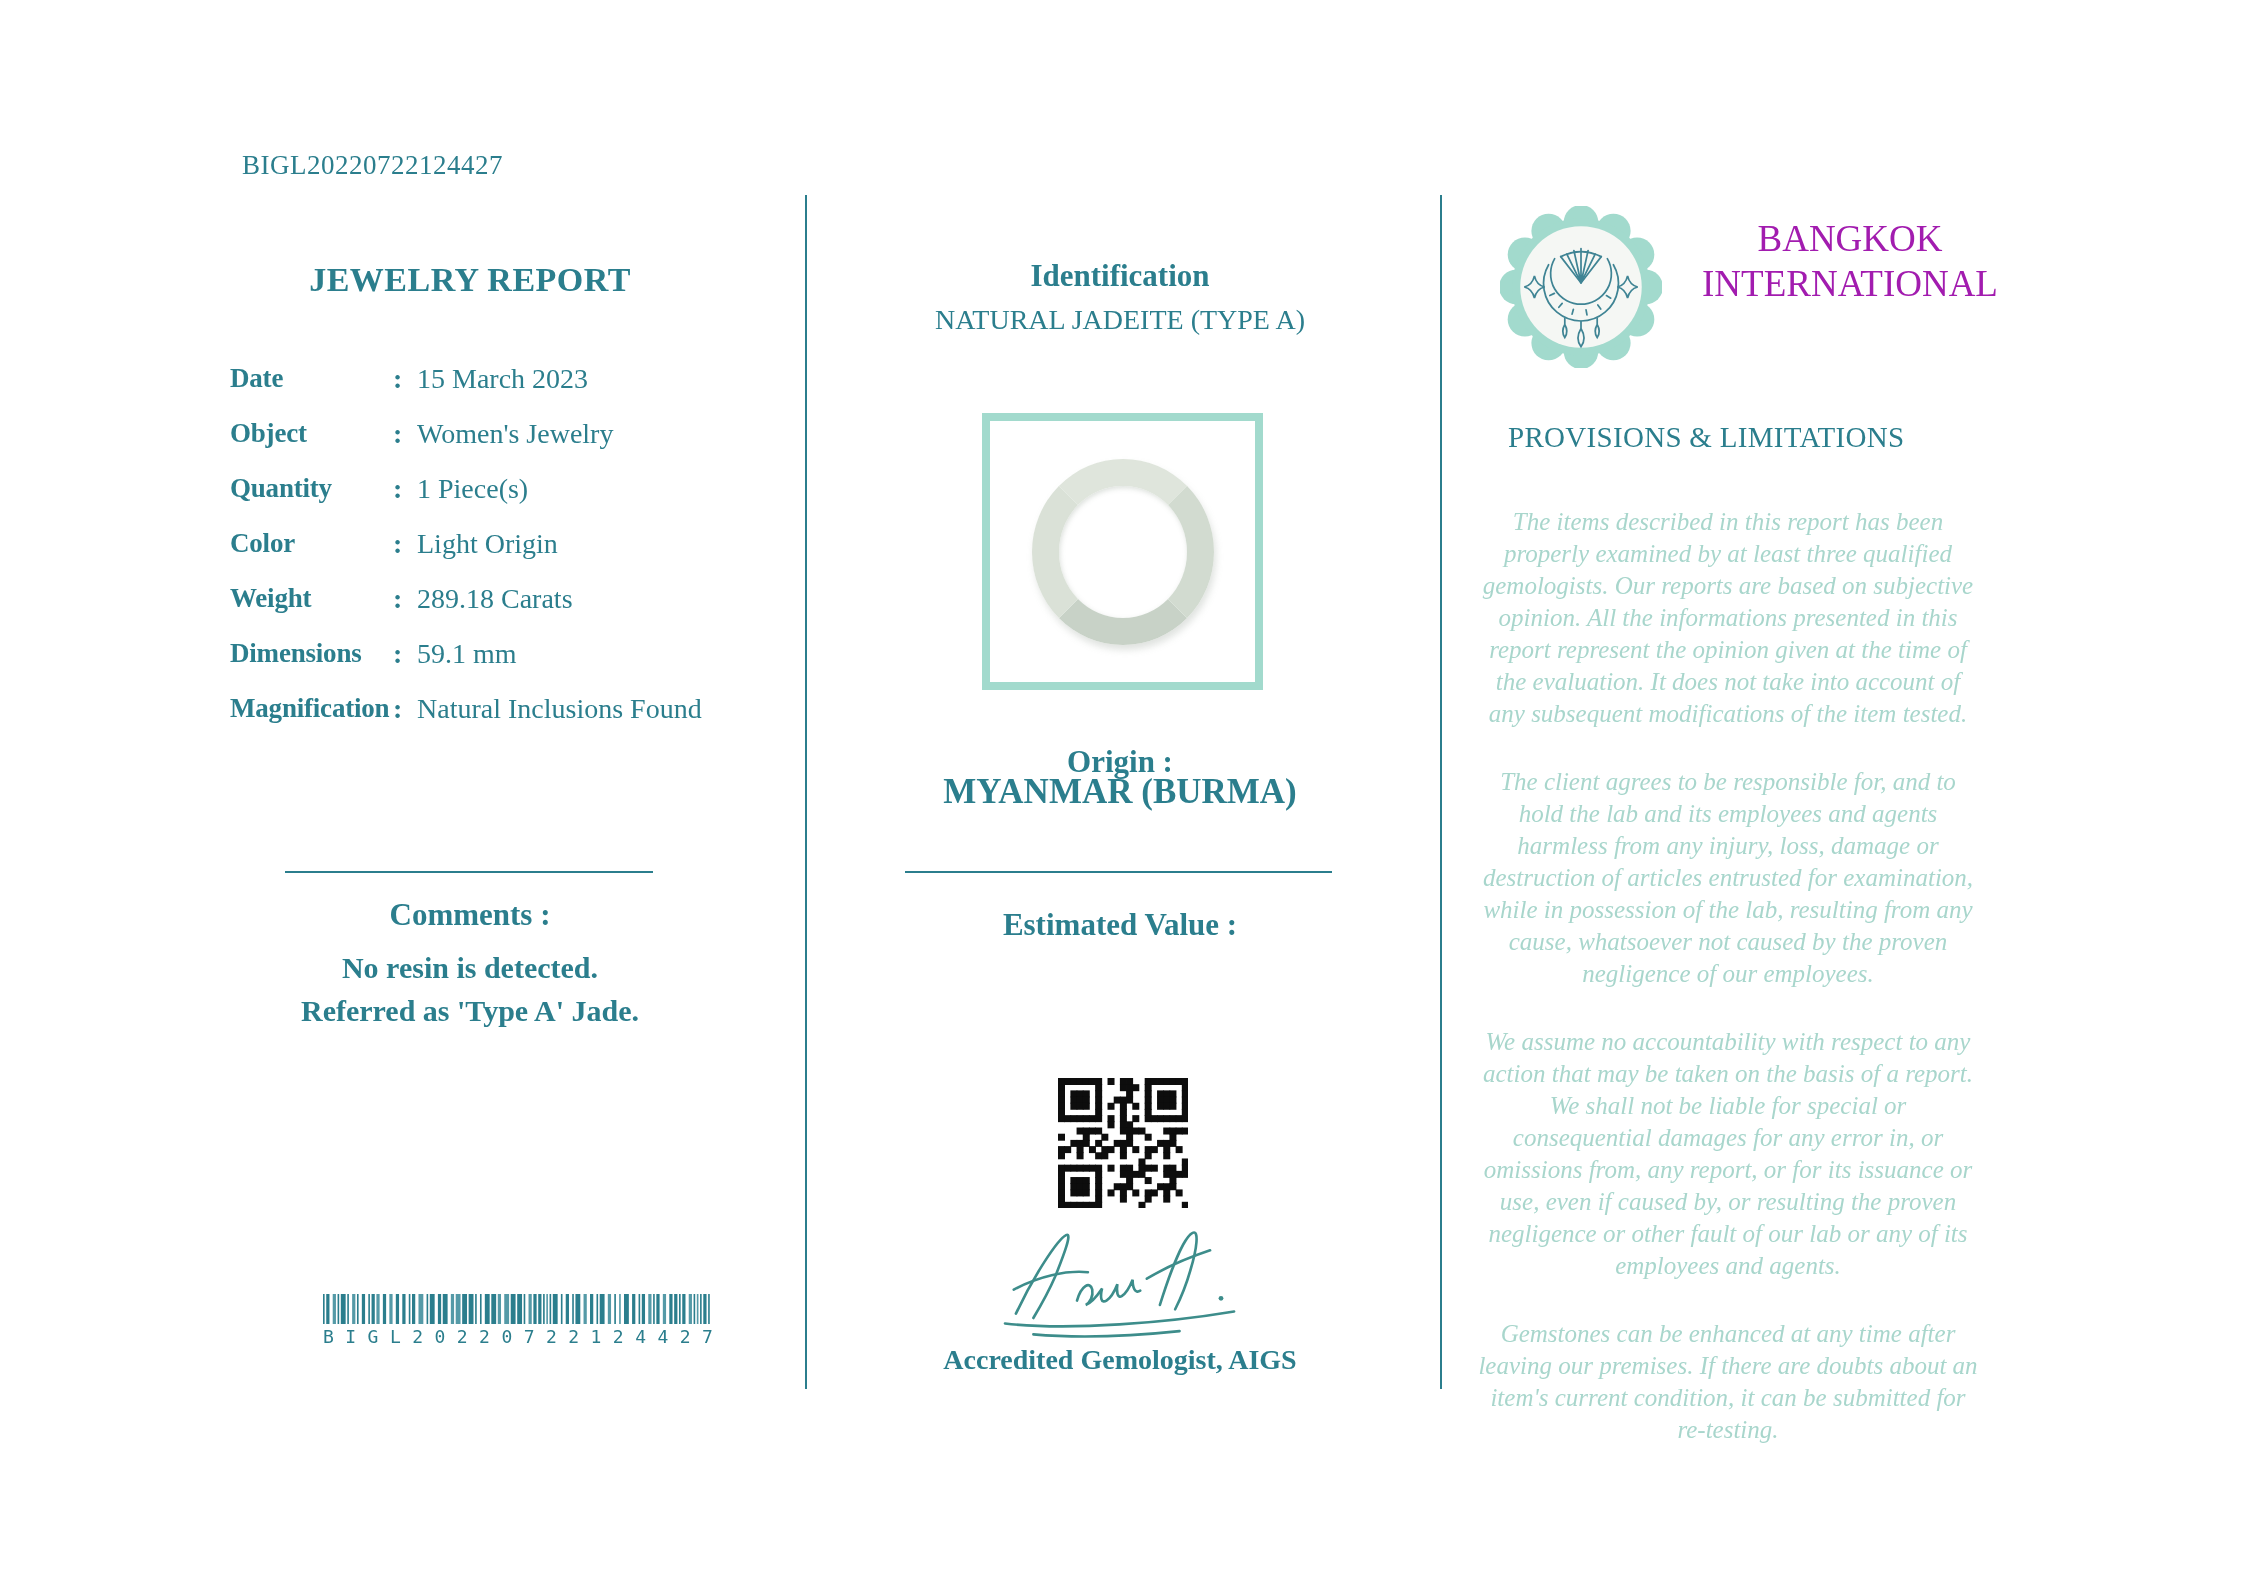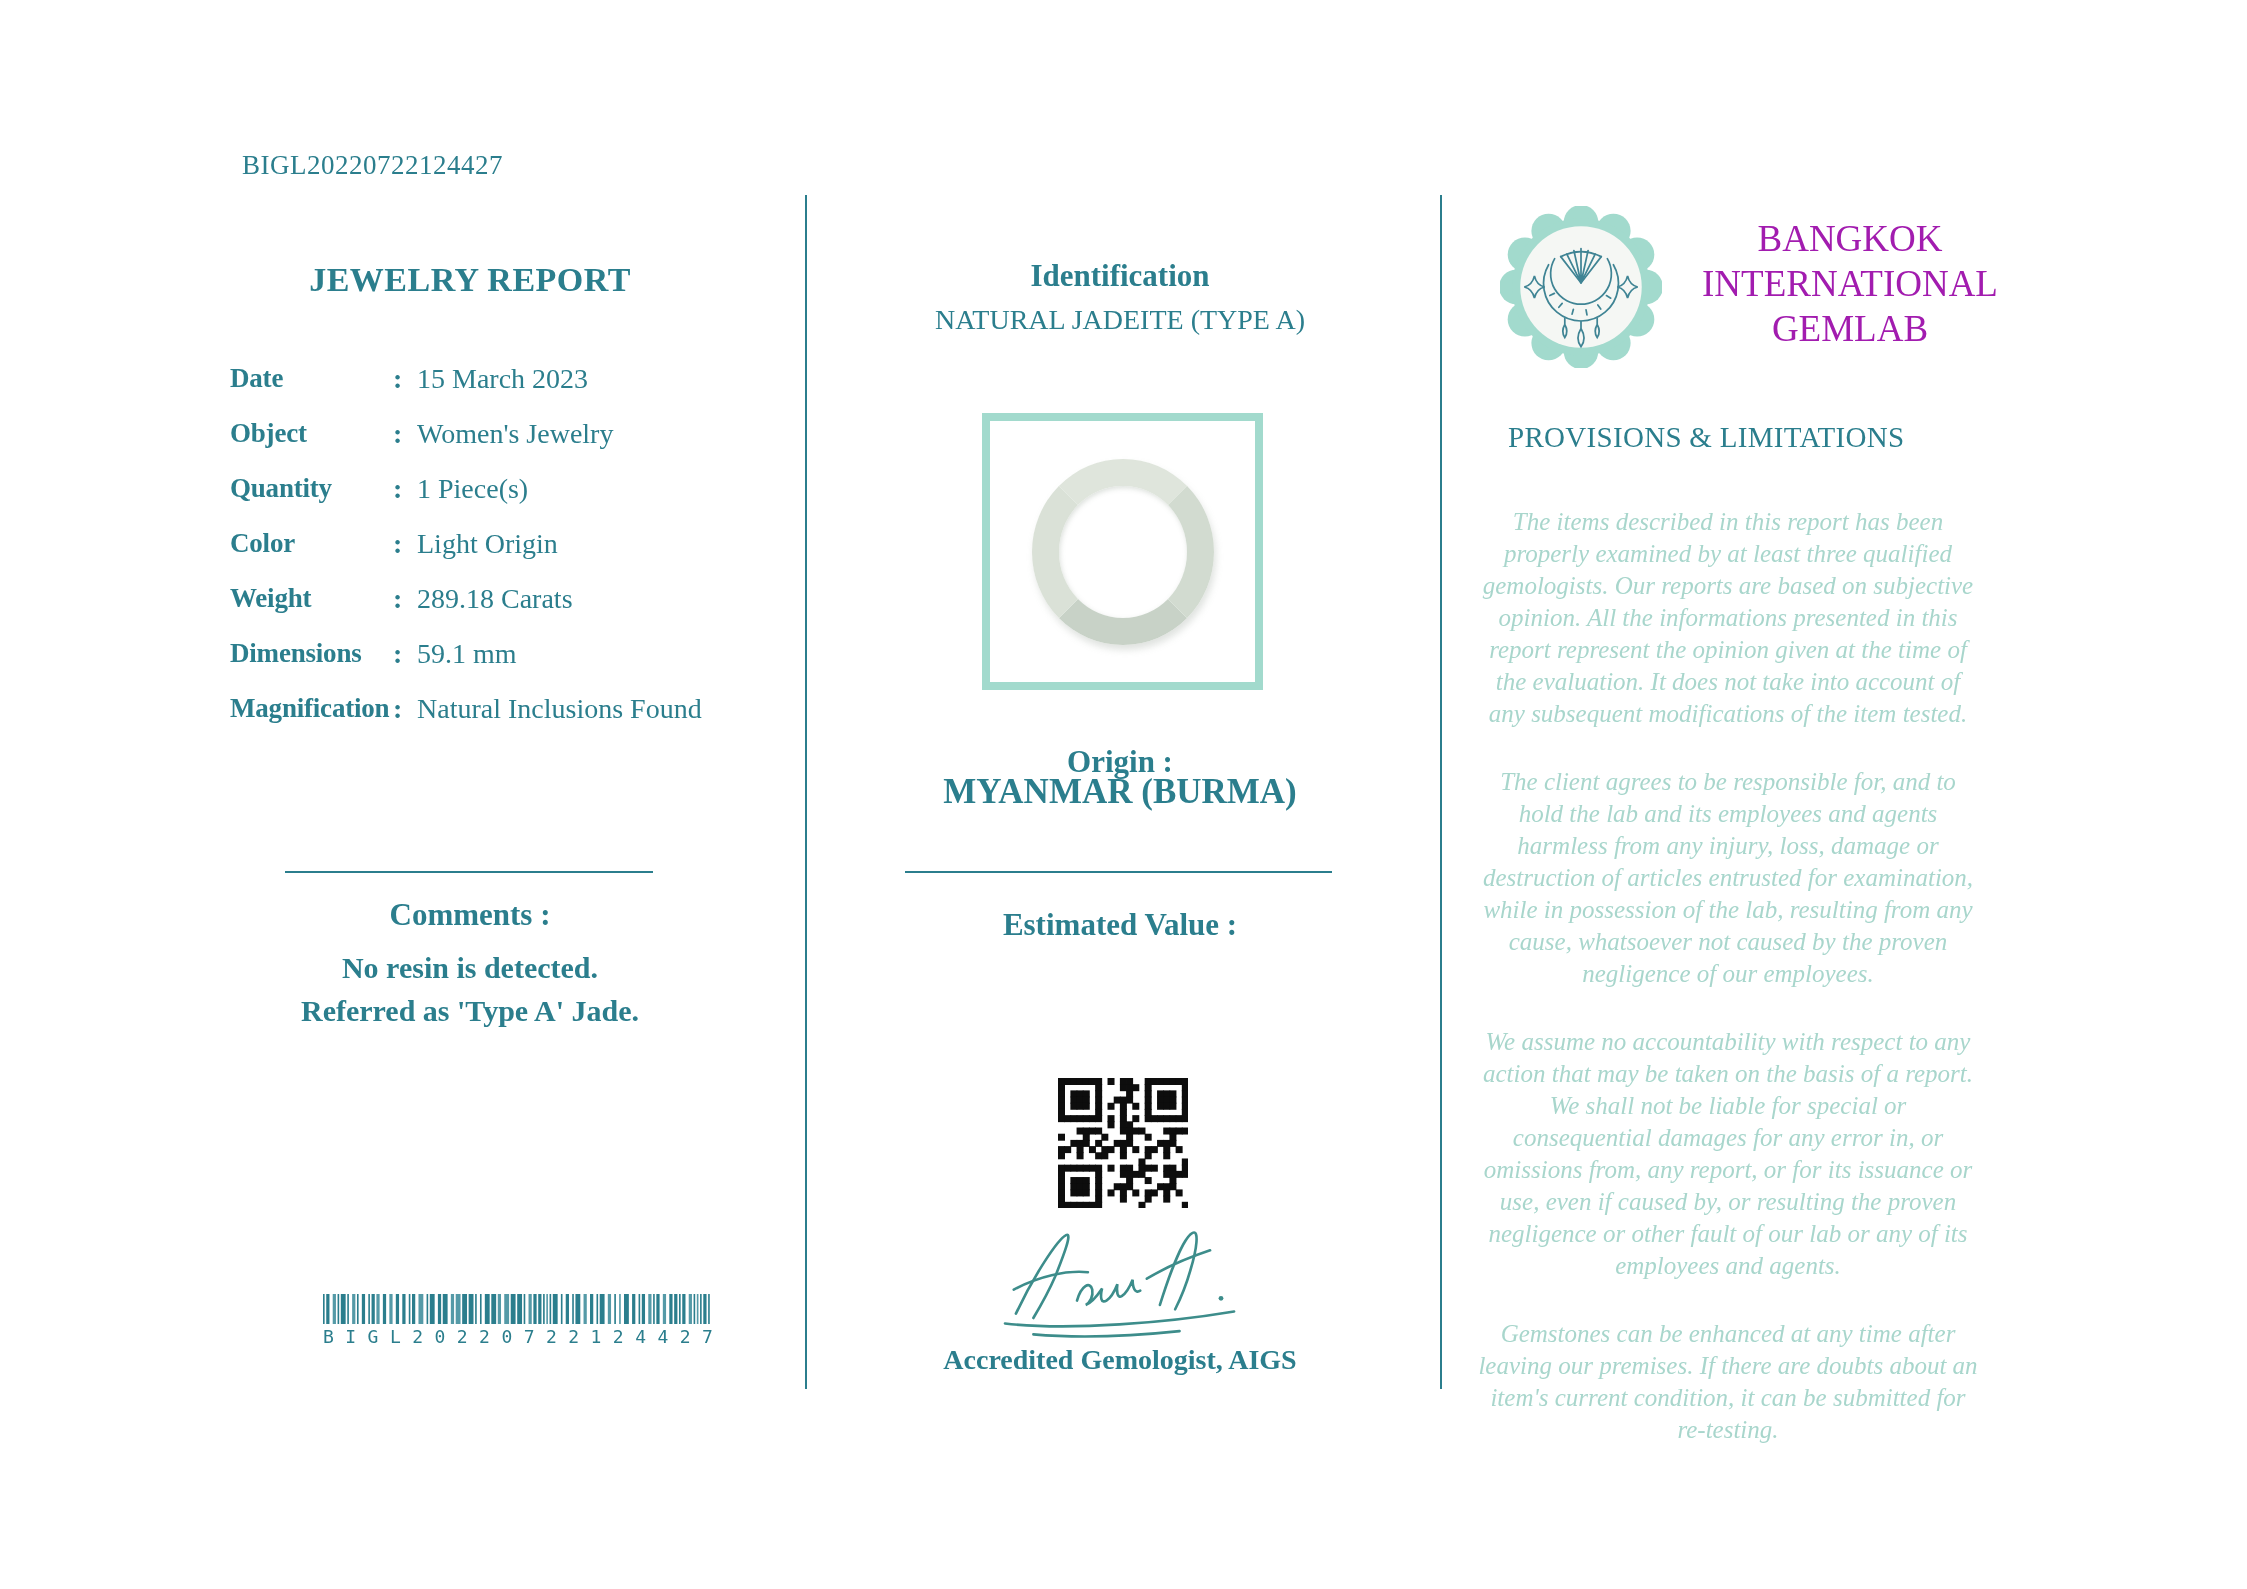--- a/index.html
+++ b/index.html
@@ -508,21 +508,20 @@
         <path d="M96,111 L96,117 M96,117 q4,7 0,13 q-4,-6 0,-13"></path>
       </g>
       <path d="M34,69 Q36,78 44,80 Q36,82 34,91 Q32,82 24,80 Q32,78 34,69 Z"></path>
       <path d="M126,69 Q128,78 136,80 Q128,82 126,91 Q124,82 116,80 Q124,78 126,69 Z"></path>
     </g>
   </svg>
 
   <div class="abs lab-name">
     <div>BANGKOK</div>
     <div>INTERNATIONAL</div>
-    <div>GEMLAB</div>
   </div>
 
   <div class="abs prov-head">PROVISIONS &amp; LIMITATIONS</div>
 
   <div class="abs provisions">
     <p>The items described in this report has been properly examined by at least three qualified gemologists. Our reports are based on subjective opinion. All the informations presented in this report represent the opinion given at the time of the evaluation. It does not take into account of any subsequent modifications of the item tested.</p>
     <p>The client agrees to be responsible for, and to hold the lab and its employees and agents harmless from any injury, loss, damage or destruction of articles entrusted for examination, while in possession of the lab, resulting from any cause, whatsoever not caused by the proven negligence of our employees.</p>
     <p>We assume no accountability with respect to any action that may be taken on the basis of a report. We shall not be liable for special or consequential damages for any error in, or omissions from, any report, or for its issuance or use, even if caused by, or resulting the proven negligence or other fault of our lab or any of its employees and agents.</p>
     <p>Gemstones can be enhanced at any time after leaving our premises. If there are doubts about an item's current condition, it can be submitted for re-testing.</p>
   </div>

